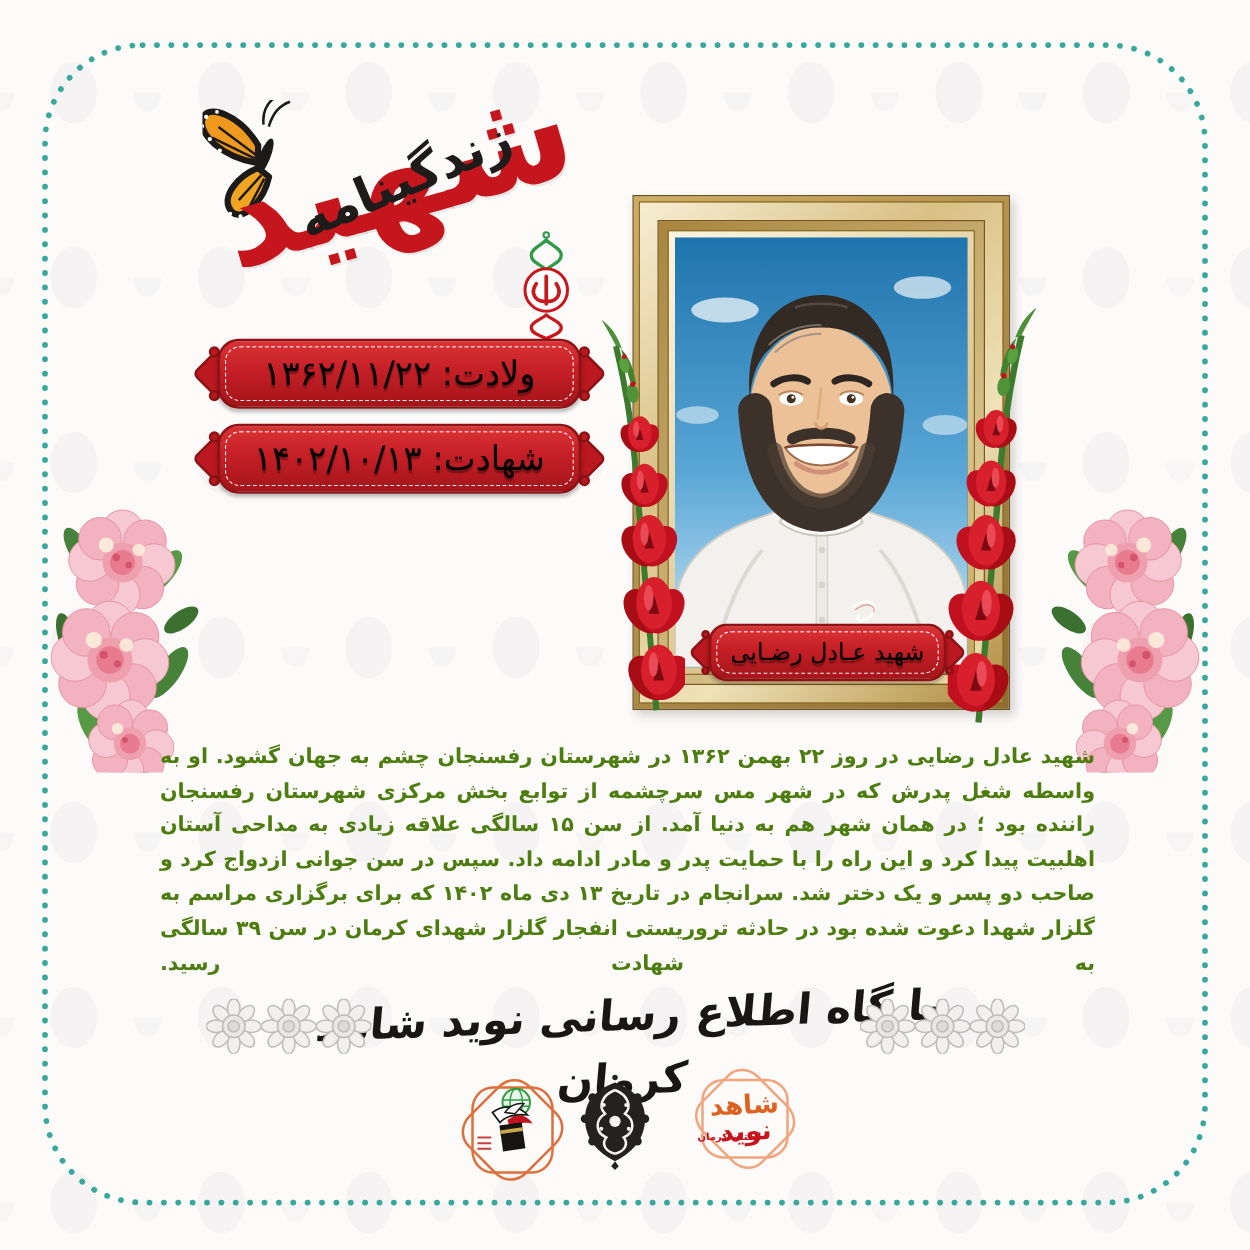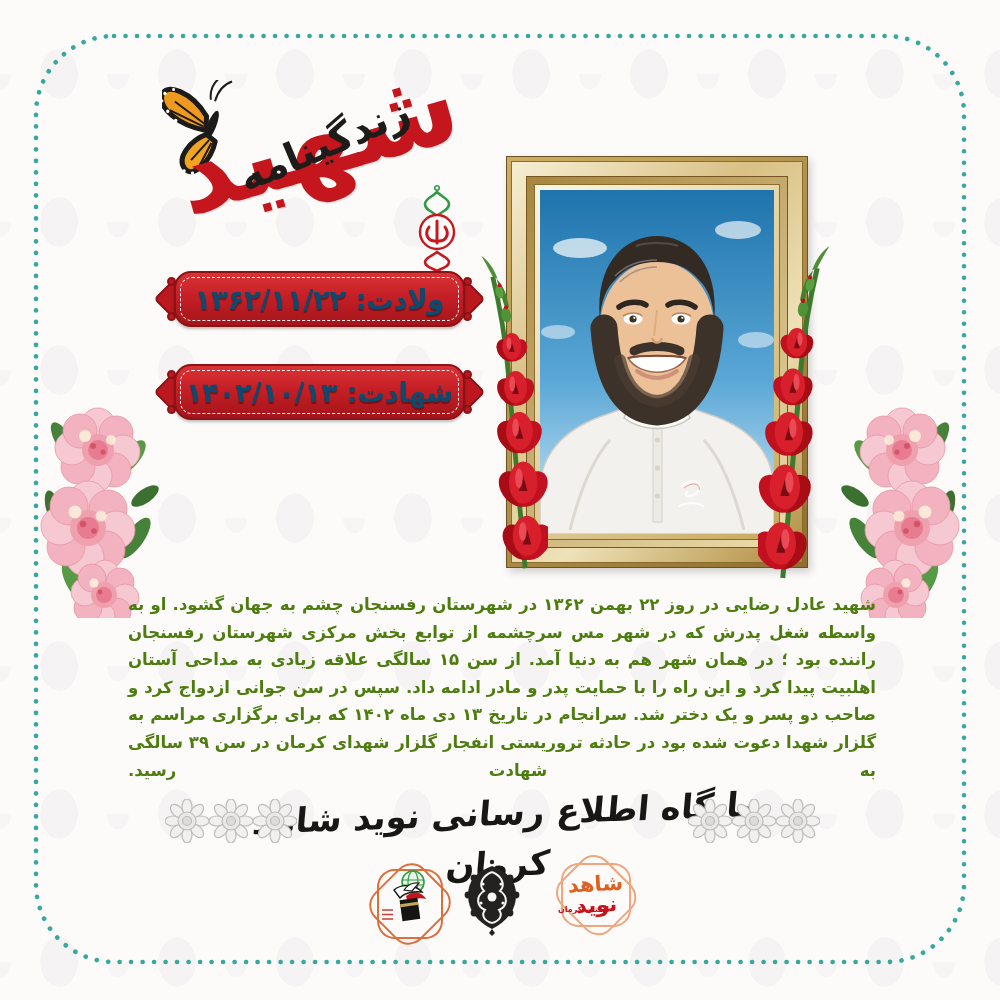--- a/index.html
+++ b/index.html
@@ -33,21 +33,21 @@
   .cartouche .c-lobe{position:absolute;width:9px;height:9px;border-radius:50%;background:#bb191f;
     border:2px solid #8c1216;box-sizing:border-box;}
   .cartouche .c-lobe.tl{left:10px;top:6px;}  .cartouche .c-lobe.bl{left:10px;bottom:6px;}
   .cartouche .c-lobe.tr{right:10px;top:6px;} .cartouche .c-lobe.br{right:10px;bottom:6px;}
   .cartouche .c-body{position:absolute;top:0;bottom:0;left:17px;right:17px;
     background:linear-gradient(180deg,#da3336 0%,#c51f26 45%,#a3151a 100%);
     border:2.5px solid #8c1216;border-radius:17px;box-shadow:0 2px 3px rgba(0,0,0,.25);box-sizing:border-box;}
   .cartouche .c-body::after{content:"";position:absolute;inset:4px;border:1.6px dashed rgba(255,255,255,.95);
     border-radius:12px;}
   .cartouche .c-text{position:absolute;inset:0;display:flex;align-items:center;justify-content:center;
-    color:#0c4a6e;font-weight:bold;direction:rtl;text-shadow:0 2px 1px rgba(0,0,0,.35);white-space:nowrap;}
+    color:#000000;font-weight:normal;direction:rtl;text-shadow:0 2px 1px rgba(0,0,0,.35);white-space:nowrap;}
 
   
   .f-outer{position:absolute;left:506px;top:156px;width:302px;height:412px;
     background:linear-gradient(135deg,#cfae63,#8f6f30);border:1px solid #6a5222;box-sizing:border-box;
     box-shadow:3px 4px 8px rgba(0,0,0,.18);}
   .f-band{position:absolute;inset:4px;background:linear-gradient(135deg,#f6eed3 0%,#d9c084 35%,#efe2b8 65%,#b08b3e 100%);
     border:1px solid #8a6c2c;}
   .f-ridge{position:absolute;inset:19px;background:linear-gradient(315deg,#ecdcab,#a8853e);border:1px solid #77571f;}
   .f-lip{position:absolute;inset:27px;background:linear-gradient(135deg,#fdf6e0,#c7a95d);border:1px solid #8a6c2c;}
   .photo{position:absolute;inset:33px;overflow:hidden;background:#2d7cb5;}
@@ -268,21 +268,21 @@
   <div class="cartouche" style="left:157px;top:271px;width:325px;height:56px;">
     <span class="c-end left"></span>
       <span class="c-end right"></span>
     <span class="c-lobe tl"></span>
       <span class="c-lobe bl"></span>
       <span class="c-lobe tr"></span>
       <span class="c-lobe br"></span>
     <span class="c-body"></span>
     <span class="c-text" style="font-size:27px;">ولادت: ۱۳۶۲/۱۱/۲۲</span>
   </div>
-  <div class="cartouche" style="left:157px;top:364px;width:325px;height:56px;">
+  <div class="cartouche" style="left:157px;top:339px;width:325px;height:56px;">
     <span class="c-end left"></span>
       <span class="c-end right"></span>
     <span class="c-lobe tl"></span>
       <span class="c-lobe bl"></span>
       <span class="c-lobe tr"></span>
       <span class="c-lobe br"></span>
     <span class="c-body"></span>
     <span class="c-text" style="font-size:27px;">شهادت: ۱۴۰۲/۱۰/۱۳</span>
   </div>
 
@@ -347,20 +347,30 @@
     </div>
   </div>
 
   <svg class="abs" style="left:468px;top:248px;" width="80" height="330">
     <use href="#glad" width="80" height="330"></use>
   </svg>
   <svg class="abs" style="left:758px;top:246px;transform:scaleX(-1);" width="86" height="334">
     <use href="#glad" width="86" height="334"></use>
   </svg>
 
+  <div class="cartouche" style="left:553px;top:499px;width:218px;height:46px;z-index:6;">
+    <span class="c-end left" style="width:22px;height:22px;"></span>
+    <span class="c-end right" style="width:22px;height:22px;"></span>
+    <span class="c-lobe tl" style="width:7px;height:7px;left:8px;top:5px;"></span>
+    <span class="c-lobe bl" style="width:7px;height:7px;left:8px;bottom:5px;"></span>
+    <span class="c-lobe tr" style="width:7px;height:7px;right:8px;top:5px;"></span>
+    <span class="c-lobe br" style="width:7px;height:7px;right:8px;bottom:5px;"></span>
+    <span class="c-body" style="left:14px;right:14px;border-radius:14px;"></span>
+    <span class="c-text" style="font-size:19px;">شهید عـادل رضـایی</span>
+  </div>
 
   <svg class="abs" style="left:33px;top:388px;" width="135" height="230">
     <use href="#peony" width="135" height="230"></use>
   </svg>
   <svg class="abs" style="left:832px;top:388px;transform:scaleX(-1);" width="135" height="230">
     <use href="#peony" width="135" height="230"></use>
   </svg>
 
   <div class="bio">شهید عادل رضایی در روز ۲۲ بهمن ۱۳۶۲ در شهرستان رفسنجان چشم به جهان گشود. او به واسطه شغل پدرش که در شهر مس سرچشمه از توابع بخش مرکزی شهرستان رفسنجان راننده بود ؛ در همان شهر هم به دنیا آمد. از سن ۱۵ سالگی علاقه زیادی به مداحی آستان اهلبیت پیدا کرد و این راه را با حمایت پدر و مادر ادامه داد. سپس در سن جوانی ازدواج کرد و صاحب دو پسر و یک دختر شد. سرانجام در تاریخ ۱۳ دی ماه ۱۴۰۲ که برای برگزاری مراسم به گلزار شهدا دعوت شده بود در حادثه تروریستی انفجار گلزار شهدای کرمان در سن ۳۹ سالگی به شهادت رسید.</div>
 

